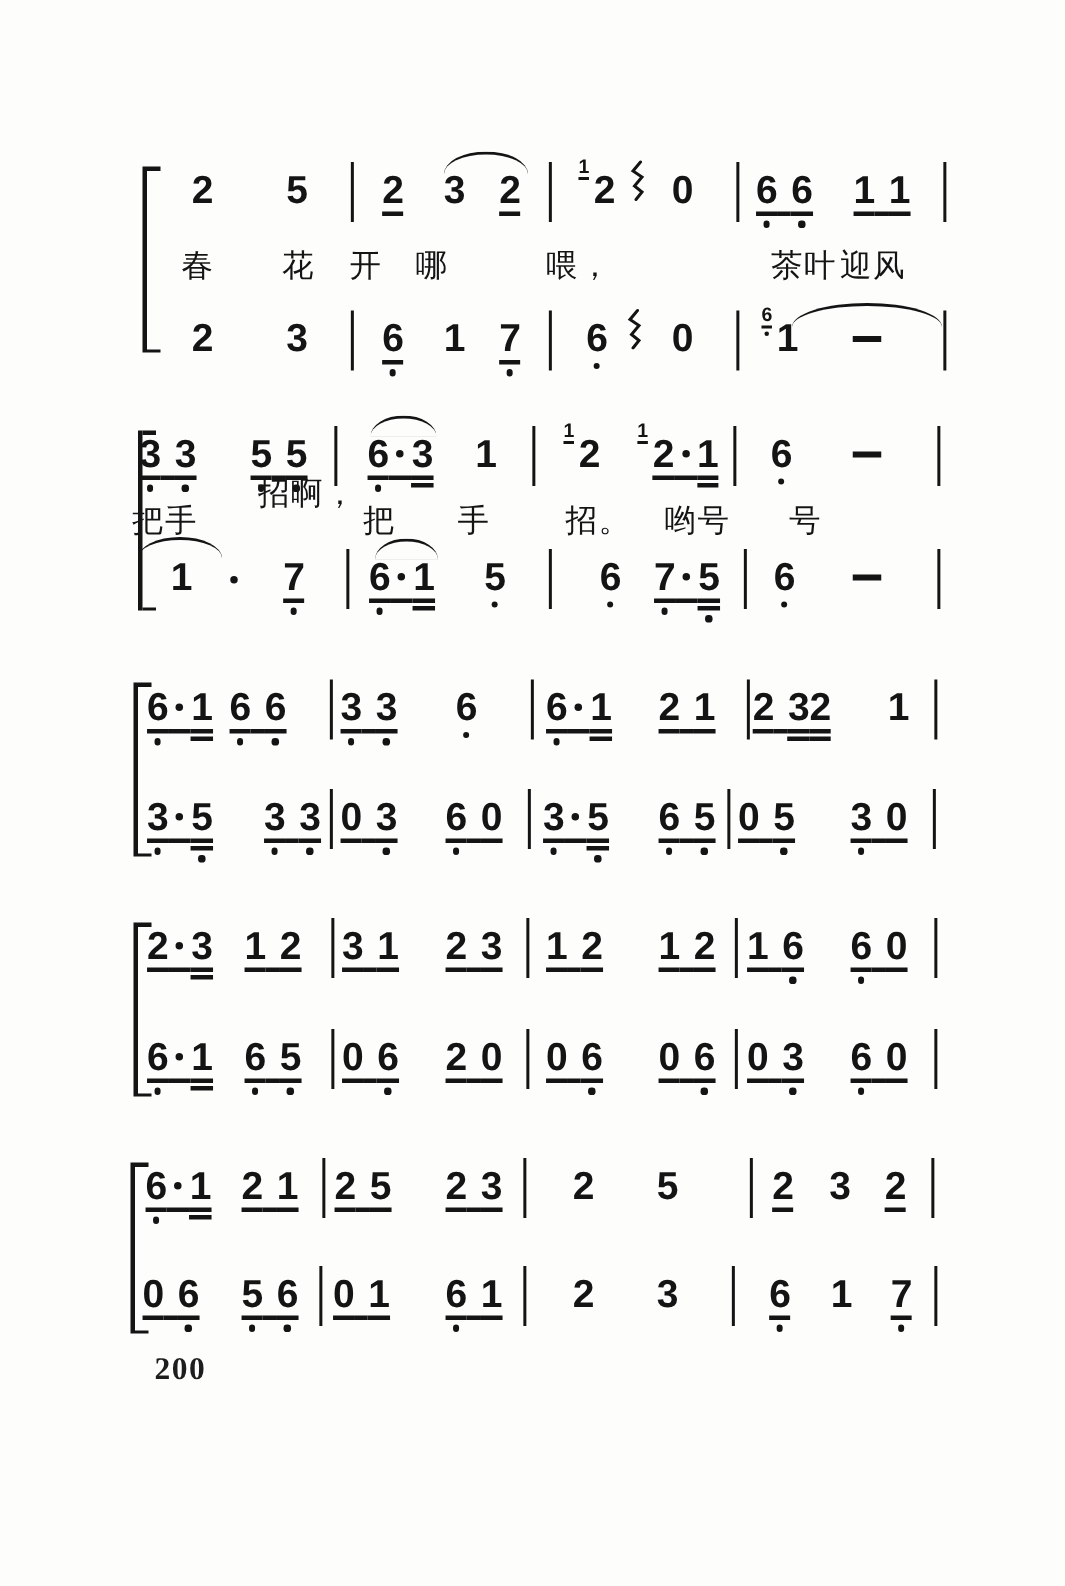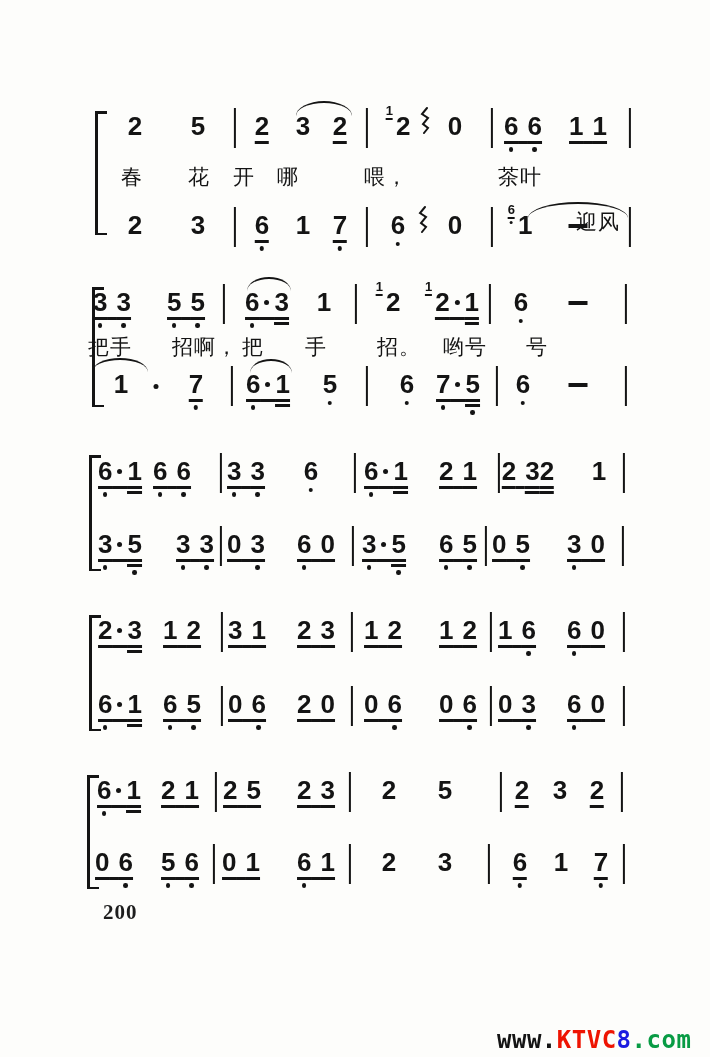--- a/index.html
+++ b/index.html
@@ -184,22 +184,22 @@
         </div>
         <div class="dash" style="left: 578px;"></div>
         <div class="bar" style="left: 630px;"></div>
         <div class="arc" style="left: 528px; width: 100px; height: 14px; top: -10px;"></div>
       </div>
       <div class="lyric" style="left: 121px; top: 164px;">春</div>
       <div class="lyric" style="left: 188px; top: 164px;">花</div>
       <div class="lyric" style="left: 233px; top: 164px;">开</div>
       <div class="lyric" style="left: 277px; top: 164px;">哪</div>
       <div class="lyric" style="left: 364px; top: 164px;">喂，</div>
-      <div class="lyric" style="left: 498px; top: 164px;">茶叶</div>
-      <div class="lyric" style="left: 576px; top: 164px; margin-top: 45px;">迎风</div>
+      <div class="lyric" style="left: 514px; top: 164px;">茶叶</div>
+      <div class="lyric" style="left: 560px; top: 164px;">迎风</div>
       <div class="bracket" style="left: 92px; top: 287px; height: 120px;"></div>
       <div class="line" style="top: 289px;">
         <div class="tok" style="left: 112px;">
           <div class="seg">
             <div class="txt">3</div>
             <div class="ul"></div>
             <div class="bdot"></div>
           </div>
           <div class="seg">
             <div class="sph"></div>
@@ -364,21 +364,21 @@
             <div class="txt">6</div>
             <div class="bdot"></div>
           </div>
         </div>
         <div class="dash" style="left: 578px;"></div>
         <div class="bar" style="left: 626px;"></div>
         <div class="arc" style="left: 92px; width: 56px; height: 12px; top: -13px;"></div>
         <div class="arc" style="left: 250px; width: 42px; height: 12px; top: -12px;"></div>
       </div>
       <div class="lyric" style="left: 88px; top: 334px;">把手</div>
-      <div class="lyric" style="left: 172px; top: 334px;">招啊，</div>
+      <div class="lyric" style="left: 172px; top: 316px;">招啊，</div>
       <div class="lyric" style="left: 242px; top: 334px;">把</div>
       <div class="lyric" style="left: 305px; top: 334px;">手</div>
       <div class="lyric" style="left: 377px; top: 334px;">招。</div>
       <div class="lyric" style="left: 443px; top: 334px;">哟号</div>
       <div class="lyric" style="left: 526px; top: 334px;">号</div>
       <div class="bracket" style="left: 89px; top: 455px; height: 116px;"></div>
       <div class="line" style="top: 458px;">
         <div class="tok" style="left: 120px;">
           <div class="seg">
             <div class="txt">6</div>
@@ -1070,14 +1070,13 @@
           <div class="seg">
             <div class="txt">7</div>
             <div class="ul"></div>
             <div class="bdot"></div>
           </div>
         </div>
         <div class="bar" style="left: 624px;"></div>
       </div>
     </div>
   <div class="pageno">200</div>
-  <div class="watermark"><span style="color: rgb(20, 20, 20);">www.</span><span style="color: rgb(238, 20, 2);">KTVC</span><span style="color: rgb(28, 28, 224);">8</span><span style="color: rgb(8, 155, 68);">.com</span></div>
 </div>
 
 </body></html>

